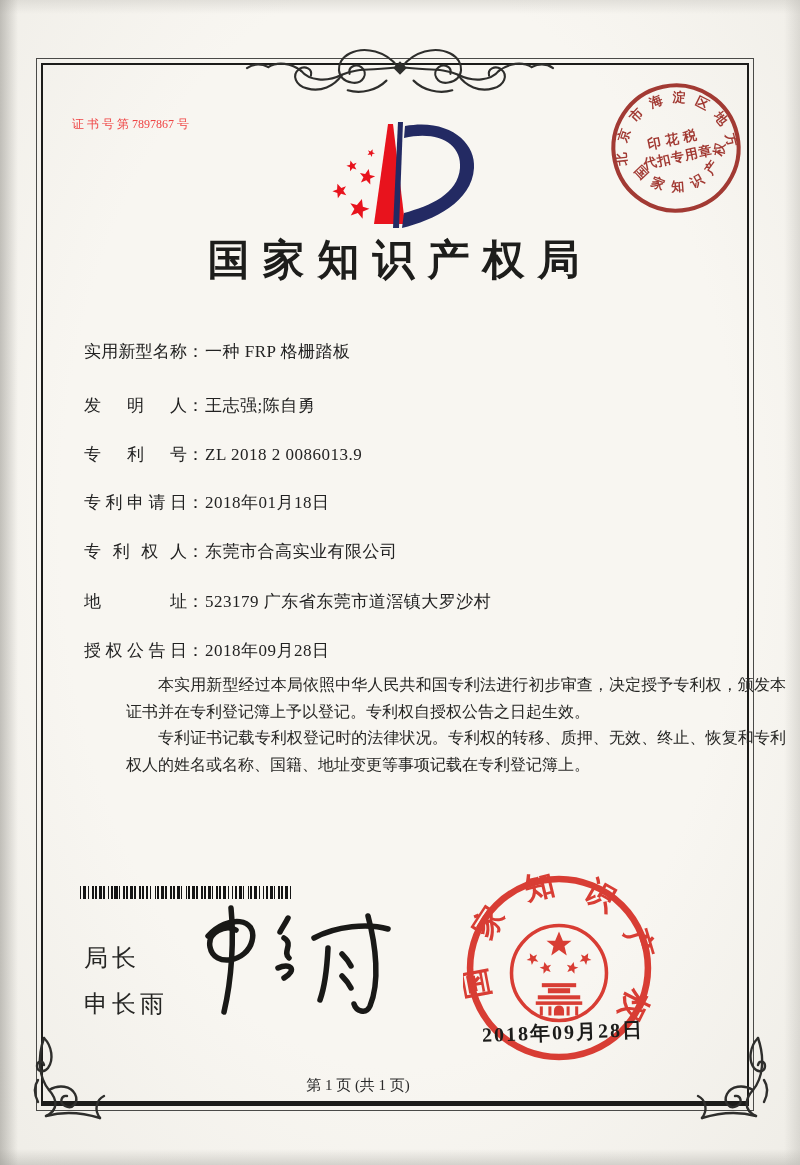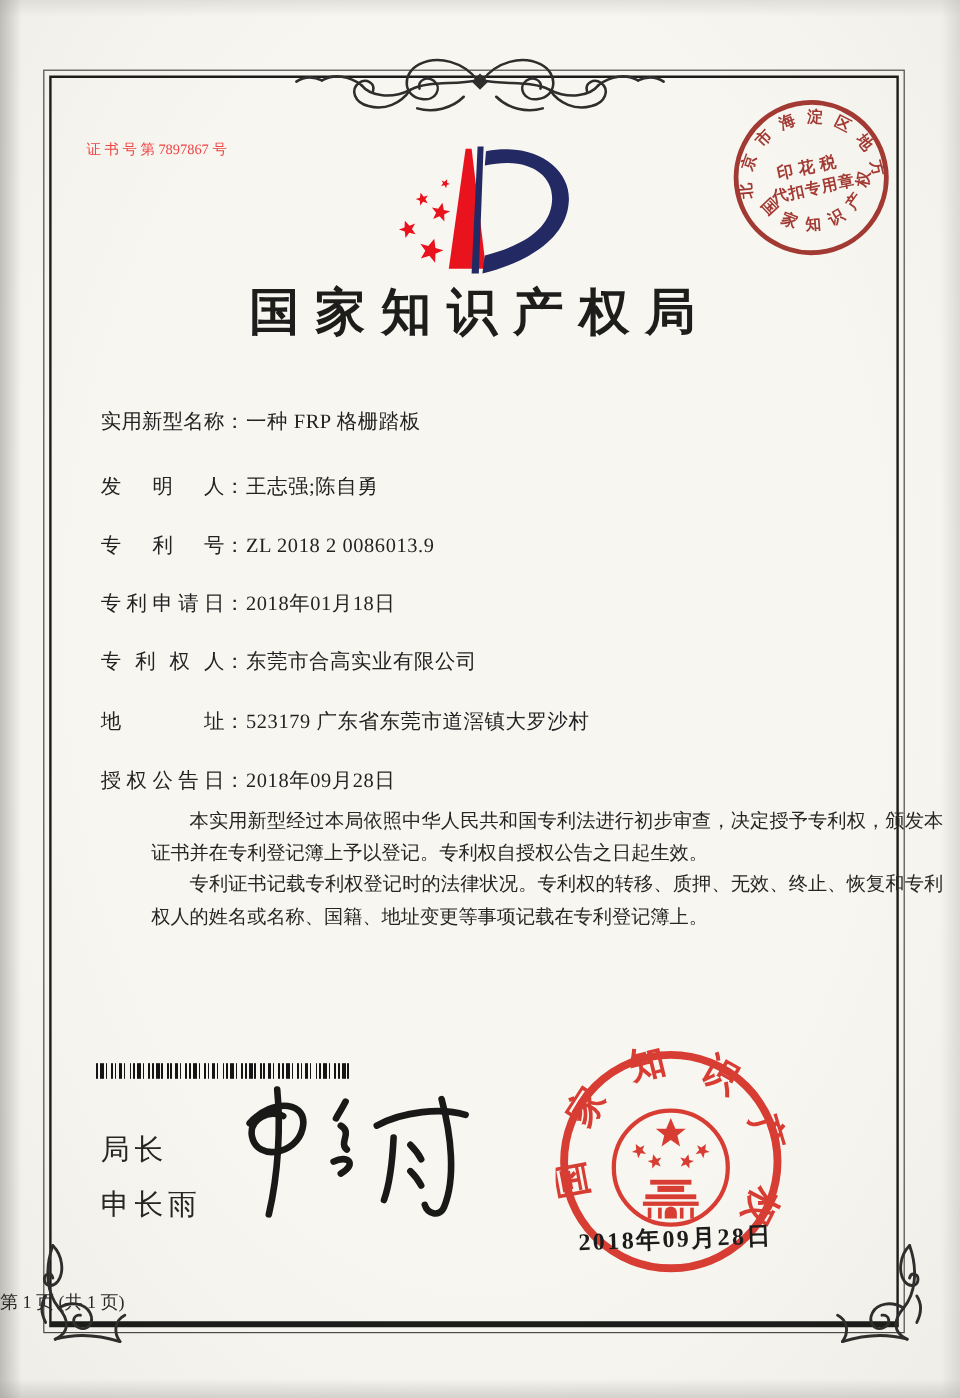--- a/index.html
+++ b/index.html
@@ -39,21 +39,21 @@
         #141414 3.5px 6.5px,transparent 6.5px 8px,#141414 8px 9px,transparent 9px 12.5px,
         #141414 12.5px 14px,transparent 14px 15.5px);}
   .signer{left:84px;top:942px;font-size:24px;color:#262624;letter-spacing:4px;
           font-family:"Liberation Sans","DejaVu Sans",sans-serif;}
   .signer div{margin-bottom:14px;}
   .autograph{left:168px;top:896px;width:250px;height:130px;}
   .seal{left:463px;top:872px;width:192px;height:192px;opacity:.95;}
   .sealdate{left:458px;top:1019px;width:210px;text-align:center;font-size:20px;
             font-weight:600;color:#1c1c1a;letter-spacing:2px;transform:rotate(-2deg);
             font-family:"Liberation Serif","DejaVu Serif",serif;}
-  .footer{left:0;width:716px;top:1076px;text-align:left;font-size:15px;color:#2a2a2a;}
+  .footer{left:0;width:716px;top:1076px;text-align:center;font-size:15px;color:#2a2a2a;}
   .orn-top{left:238px;top:38px;width:324px;height:62px;}
   .flr-bl{left:28px;top:1032px;width:92px;height:92px;}
   .flr-br{left:682px;top:1032px;width:92px;height:92px;transform:scaleX(-1);}
 </style>
 </head>
 <body>
 
 <div class="abs frame-outer"></div>
 <div class="abs frame-inner"></div>
 

